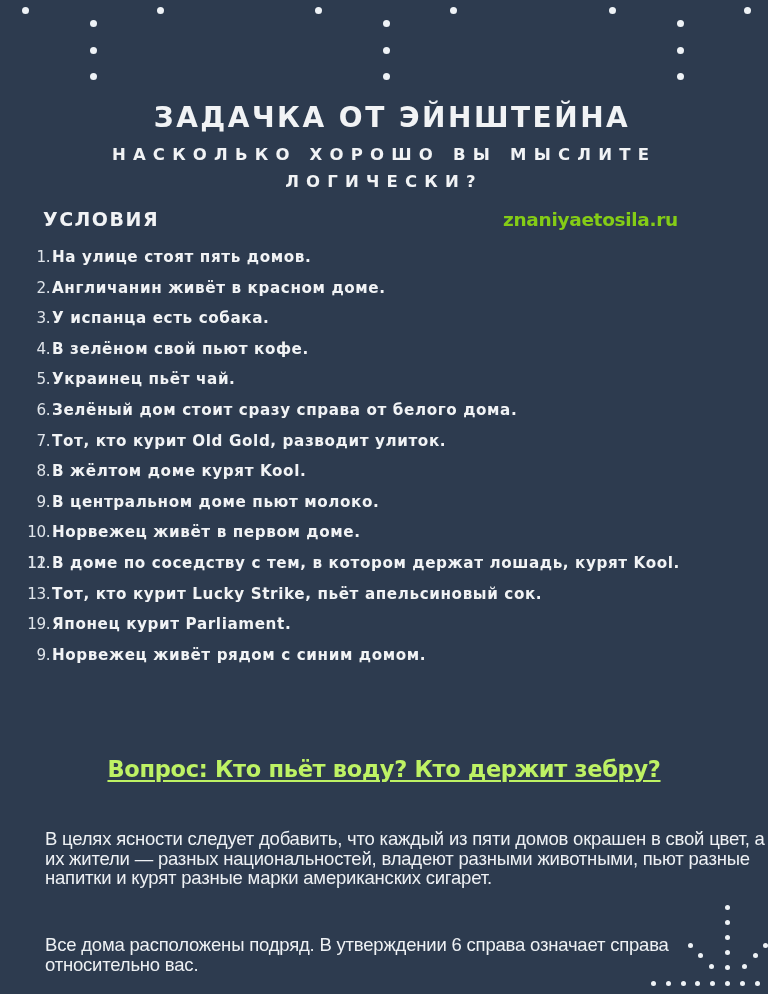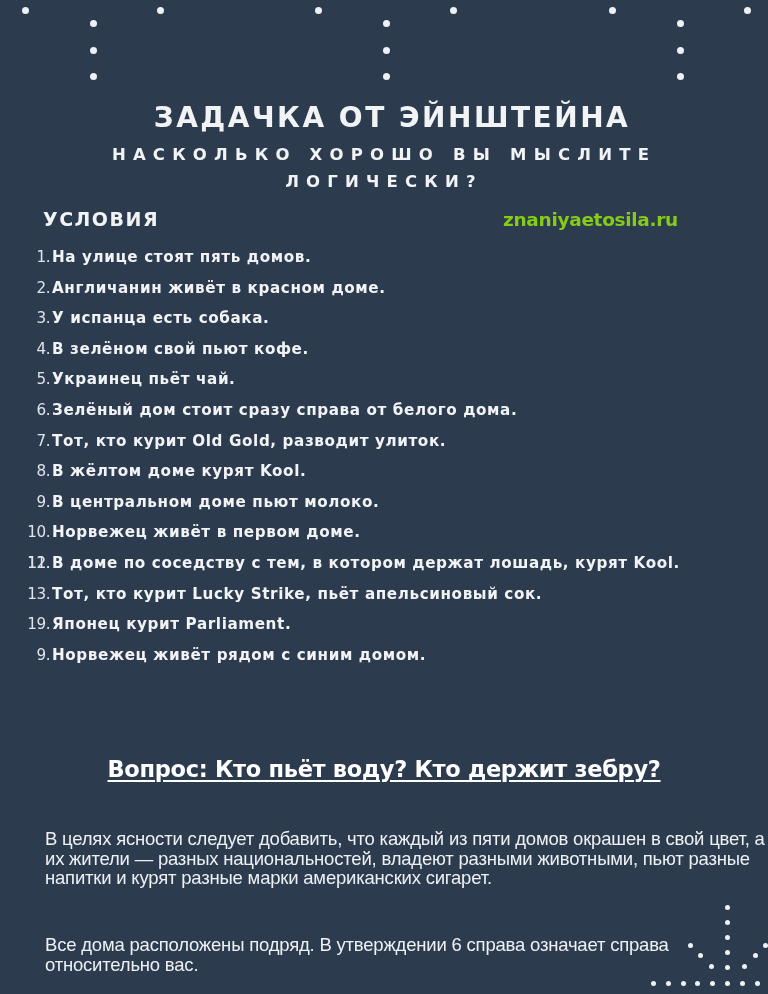--- a/index.html
+++ b/index.html
@@ -111,21 +111,21 @@
     .question {
       position: absolute;
       left: 0;
       top: 752px;
       width: 768px;
       text-align: center;
       font-family: "DejaVu Sans", sans-serif;
       font-weight: bold;
       font-size: 22.5px;
       line-height: 34px;
-      color: #ffffff;
+      color: #bef264;
       text-decoration: underline;
       text-decoration-thickness: 2px;
       text-underline-offset: 3px;
       letter-spacing: -0.3px;
     }
     .para {
       position: absolute;
       left: 27px;
       width: 720px;
       font-family: "Liberation Sans", sans-serif;

